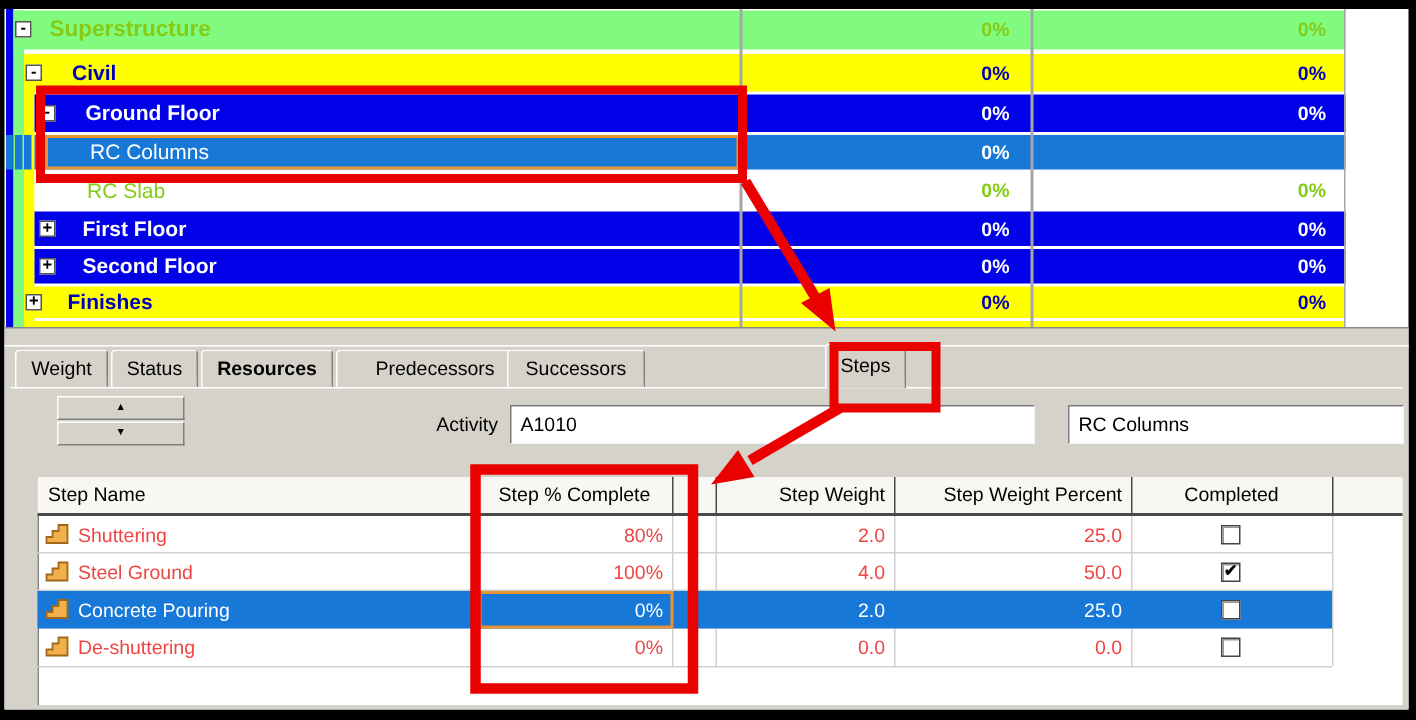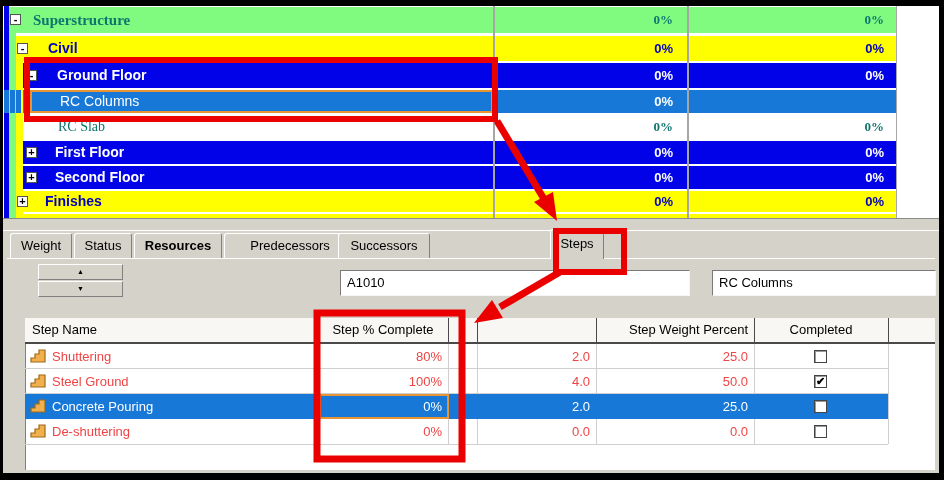--- a/index.html
+++ b/index.html
@@ -6,21 +6,21 @@
   .shot{position:relative;width:944px;height:480px;background:#000;overflow:hidden;
         font-family:"Liberation Sans",sans-serif;-webkit-font-smoothing:antialiased;}
   .abs{position:absolute;}
   .inner{left:3px;top:6px;width:936px;height:467px;background:#fff;z-index:0;}
 
   
   .band{z-index:1;}
   .wbs-row{z-index:2;}
   .wbs-name{z-index:4;font-weight:bold;font-size:14px;white-space:nowrap;}
   .fs15{font-size:15px;}
-  .t-black{color:#0f766e;font-family:Liberation Serif, serif;} .t-yel{color:#0000BB;} .t-wht{color:#fff;}
+  .t-black{color:#84cc16;} .t-yel{color:#0000BB;} .t-wht{color:#fff;}
   .pctcell{z-index:4;font-weight:bold;font-size:13px;text-align:right;}
   .toggle{z-index:5;width:11px;height:11px;background:#fff;border:1px solid #555;
           font-size:11px;line-height:9px;text-align:center;color:#000;font-weight:bold;
           box-sizing:border-box;}
   .gridv{z-index:3;background:#A6A6A6;}
   .selbar{z-index:3;background:#1778D7;}
   .orange-cell{z-index:6;border:2px solid #E89435;box-sizing:border-box;}
 
   
   .panel{background:#D5D2CA;}
@@ -127,20 +127,21 @@
 
   <div class="abs tab" style="left:10px;top:233px;width:62px;height:25px;">Weight</div>
   <div class="abs tab" style="left:74px;top:233px;width:58px;height:25px;">Status</div>
   <div class="abs tab" style="left:134px;top:233px;width:88px;height:25px;font-weight:bold;">Resources</div>
   <div class="abs tab" style="left:224px;top:233px;width:132px;height:25px;">Predecessors</div>
   <div class="abs tab" style="left:338px;top:233px;width:92px;height:25px;">Successors</div>
   <div class="abs tab active" style="left:550px;top:229px;width:54px;height:30px;">Steps</div>
 
   <div class="abs spin-btn" style="left:38px;top:264px;width:85px;height:16px;">▲</div>
   <div class="abs spin-btn" style="left:38px;top:281px;width:85px;height:16px;">▼</div>
+  <div class="abs lbl" style="left:260px;top:270px;width:72px;text-align:right;line-height:26px;">Activity</div>
   <div class="abs field" style="left:340px;top:270px;width:350px;height:26px;">A1010</div>
   <div class="abs field" style="left:712px;top:270px;width:224px;height:26px;">RC Columns</div>
 
   <div class="abs steps-box" style="left:25px;top:318px;width:910px;height:152px;"></div>
   <div class="abs hdrbg" style="left:25px;top:318px;width:910px;height:26px;"></div>
   <div class="abs darkline" style="left:25px;top:342px;width:910px;height:2px;"></div>
 
   <div class="abs darkline" style="left:318px;top:318px;width:1px;height:24px;"></div>
   <div class="abs darkline" style="left:448px;top:318px;width:1px;height:24px;"></div>
   <div class="abs darkline" style="left:477px;top:318px;width:1px;height:24px;"></div>
@@ -154,20 +155,21 @@
   <div class="abs liteline" style="left:596px;top:344px;width:1px;height:100px;"></div>
   <div class="abs liteline" style="left:754px;top:344px;width:1px;height:100px;"></div>
   <div class="abs liteline" style="left:888px;top:344px;width:1px;height:100px;"></div>
   <div class="abs liteline" style="left:25px;top:368px;width:863px;height:1px;"></div>
   <div class="abs liteline" style="left:25px;top:393px;width:863px;height:1px;"></div>
   <div class="abs liteline" style="left:25px;top:418px;width:863px;height:1px;"></div>
   <div class="abs liteline" style="left:25px;top:444px;width:863px;height:1px;"></div>
 
   <div class="abs hdr" style="left:32px;top:318px;line-height:24px;">Step Name</div>
   <div class="abs hdr" style="left:318px;top:318px;width:130px;text-align:center;line-height:24px;">Step % Complete</div>
+  <div class="abs hdr" style="left:470px;top:318px;width:120px;text-align:right;line-height:24px;">Step Weight</div>
   <div class="abs hdr" style="left:628px;top:318px;width:120px;text-align:right;line-height:24px;">Step Weight Percent</div>
   <div class="abs hdr" style="left:754px;top:318px;width:134px;text-align:center;line-height:24px;">Completed</div>
 
   <svg class="abs stepicon" style="left:30px;top:349px;" width="16" height="14" viewBox="0 0 16 14">
       <path d="M1,13 L1,9 L5,9 L5,5 L9,5 L9,1 L15,1 L15,13 Z" fill="#F2B04C" stroke="#A06818" stroke-width="1.2"></path>
     </svg>
   <div class="abs scell" style="left:52px;top:344px;line-height:25px;">Shuttering</div>
   <div class="abs scell right" style="left:332px;top:344px;width:110px;line-height:25px;">80%</div>
   <div class="abs scell right" style="left:470px;top:344px;width:120px;line-height:25px;">2.0</div>
   <div class="abs scell right" style="left:628px;top:344px;width:120px;line-height:25px;">25.0</div>

